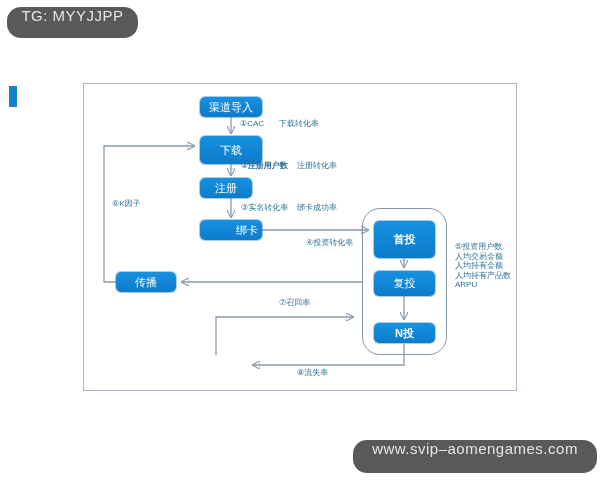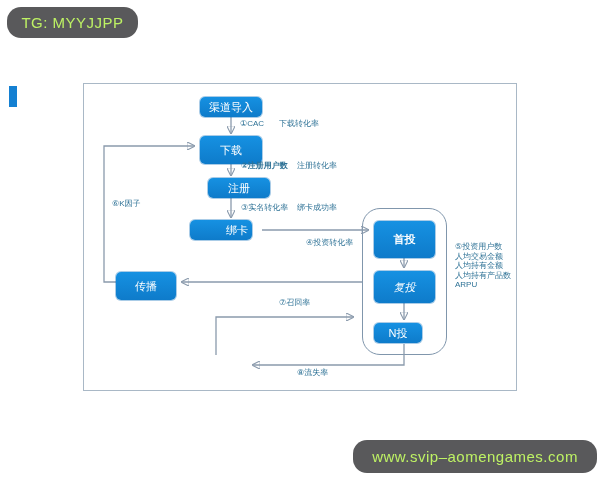--- a/index.html
+++ b/index.html
@@ -8,23 +8,23 @@
     position: relative;
     width: 600px;
     height: 480px;
     background: #ffffff;
     overflow: hidden;
     font-family: "Liberation Sans", "DejaVu Sans", sans-serif;
   }
   .dark-bar {
     position: absolute;
     background: #59595b;
-    color: #bef264;
+    color: #e5e5e5;
     display: flex;
-    align-items: center;
+    align-items: flex-start;
     justify-content: center;
     font-size: 15px;
     letter-spacing: 0.5px;
     white-space: nowrap;
     border-radius: 14px;
   }
   .header-bar { left: 7px; top: 7px; width: 131px; height: 31px; }
   .footer-bar { left: 353px; top: 440px; width: 244px; height: 33px; font-size: 15px; }
   .accent-bar {
     position: absolute;
@@ -61,26 +61,26 @@
     color: #ffffff;
     font-size: 11px;
     display: flex;
     align-items: center;
     justify-content: center;
     white-space: nowrap;
     box-shadow: 0 0 0 1px rgba(11,110,186,0.35);
   }
   .n-channel { left: 200px; top: 97px;  width: 62px; height: 20px; }
   .n-download{ left: 200px; top: 136px; width: 62px; height: 28px; }
-  .n-register{ left: 208px; top: 178px; width: 62px; height: 20px; }
-  .n-bindcard{ left: 190px; top: 220px; width: 62px; height: 20px; padding-left: 32px; }
+  .n-register{ left: 200px; top: 178px; width: 52px; height: 20px; }
+  .n-bindcard{ left: 200px; top: 220px; width: 62px; height: 20px; padding-left: 32px; }
   .n-first   { left: 374px; top: 221px; width: 61px; height: 37px; font-weight: bold; }
-  .n-repeat  { left: 374px; top: 271px; width: 61px; height: 32px; font-style: italic; }
-  .n-ninvest { left: 374px; top: 323px; width: 48px; height: 20px; }
-  .n-spread  { left: 116px; top: 272px; width: 60px; height: 28px; }
+  .n-repeat  { left: 374px; top: 271px; width: 61px; height: 25px; }
+  .n-ninvest { left: 374px; top: 323px; width: 61px; height: 20px; font-weight: bold; }
+  .n-spread  { left: 116px; top: 272px; width: 60px; height: 20px; }
   .n-churn   { left: 187px; top: 355px; width: 60px; height: 20px; }
   .edge-label {
     position: absolute;
     font-size: 8px;
     color: #2e7296;
     white-space: nowrap;
     line-height: 1;
   }
   .l-cac          { left: 240px; top: 120px; }
   .l-downloadrate { left: 279px; top: 120px; font-family: Liberation Serif, serif; }

